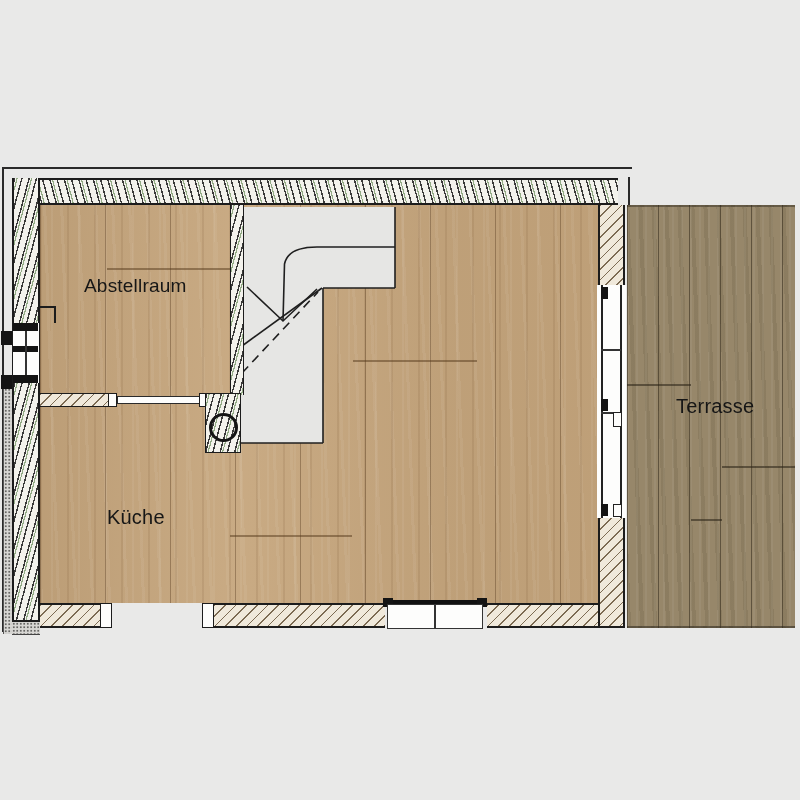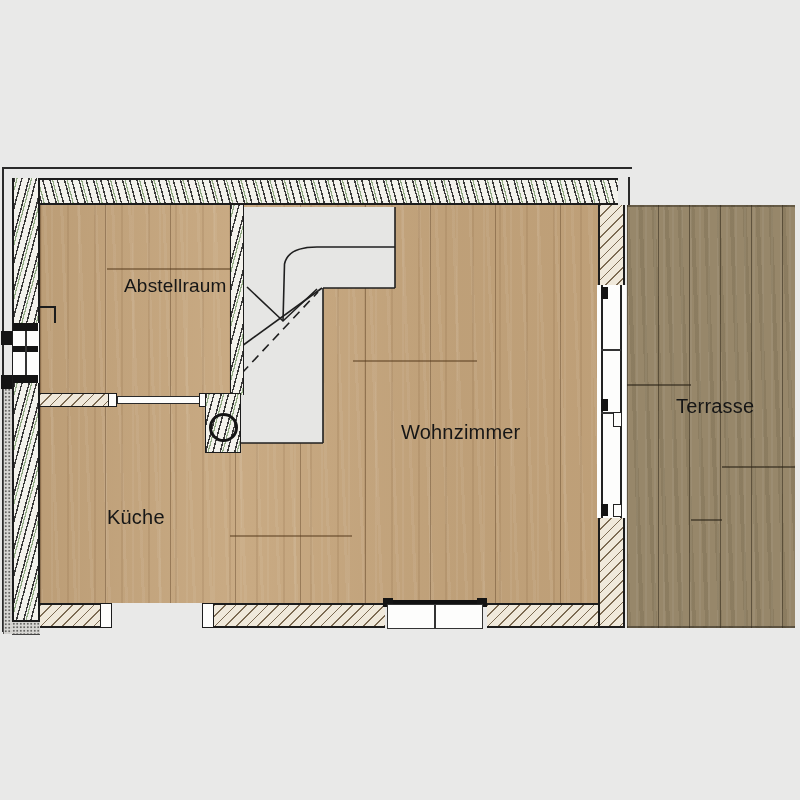--- a/index.html
+++ b/index.html
@@ -161,20 +161,19 @@
     <div class="abs blackfill" style="left:4px;top:2px;width:7px;height:12px;"></div>
     <div class="abs" style="left:4px;top:64px;width:20px;height:1.5px;background:#333;"></div>
     <div class="abs blackfill" style="left:4px;top:114px;width:7px;height:12px;"></div>
     <div class="abs" style="left:4px;top:127px;width:20px;height:1.5px;background:#333;"></div>
     <div class="abs whitefill" style="left:16px;top:127px;width:9px;height:15px;border:1.5px solid #222;"></div>
     <div class="abs blackfill" style="left:4px;top:219px;width:7px;height:12px;"></div>
     <div class="abs whitefill" style="left:16px;top:219px;width:9px;height:13px;border:1.5px solid #222;"></div>
   </div>
   <div class="abs hatch-beige" style="left:598px;top:518px;width:27px;height:110px;border-left:2px solid #1c1c1c;border-right:2px solid #1c1c1c;border-bottom:2px solid #1c1c1c;"></div>
 
-  <div class="abs room-label" style="left:84px;top:272px;font-size:19px;margin-left:40px;">
+  <div class="abs room-label" style="left:84px;top:272px;font-size:19px;">
     <div>Abstellraum</div>
   </div>
   <div class="abs room-label" style="left:107px;top:504px;">Küche</div>
-  <div class="abs room-label" style="left:401px;top:419px;">Wohnzimmer</div>
   <div class="abs room-label" style="left:676px;top:393px;">Terrasse</div>
 
 </div>
 
 </body></html>

